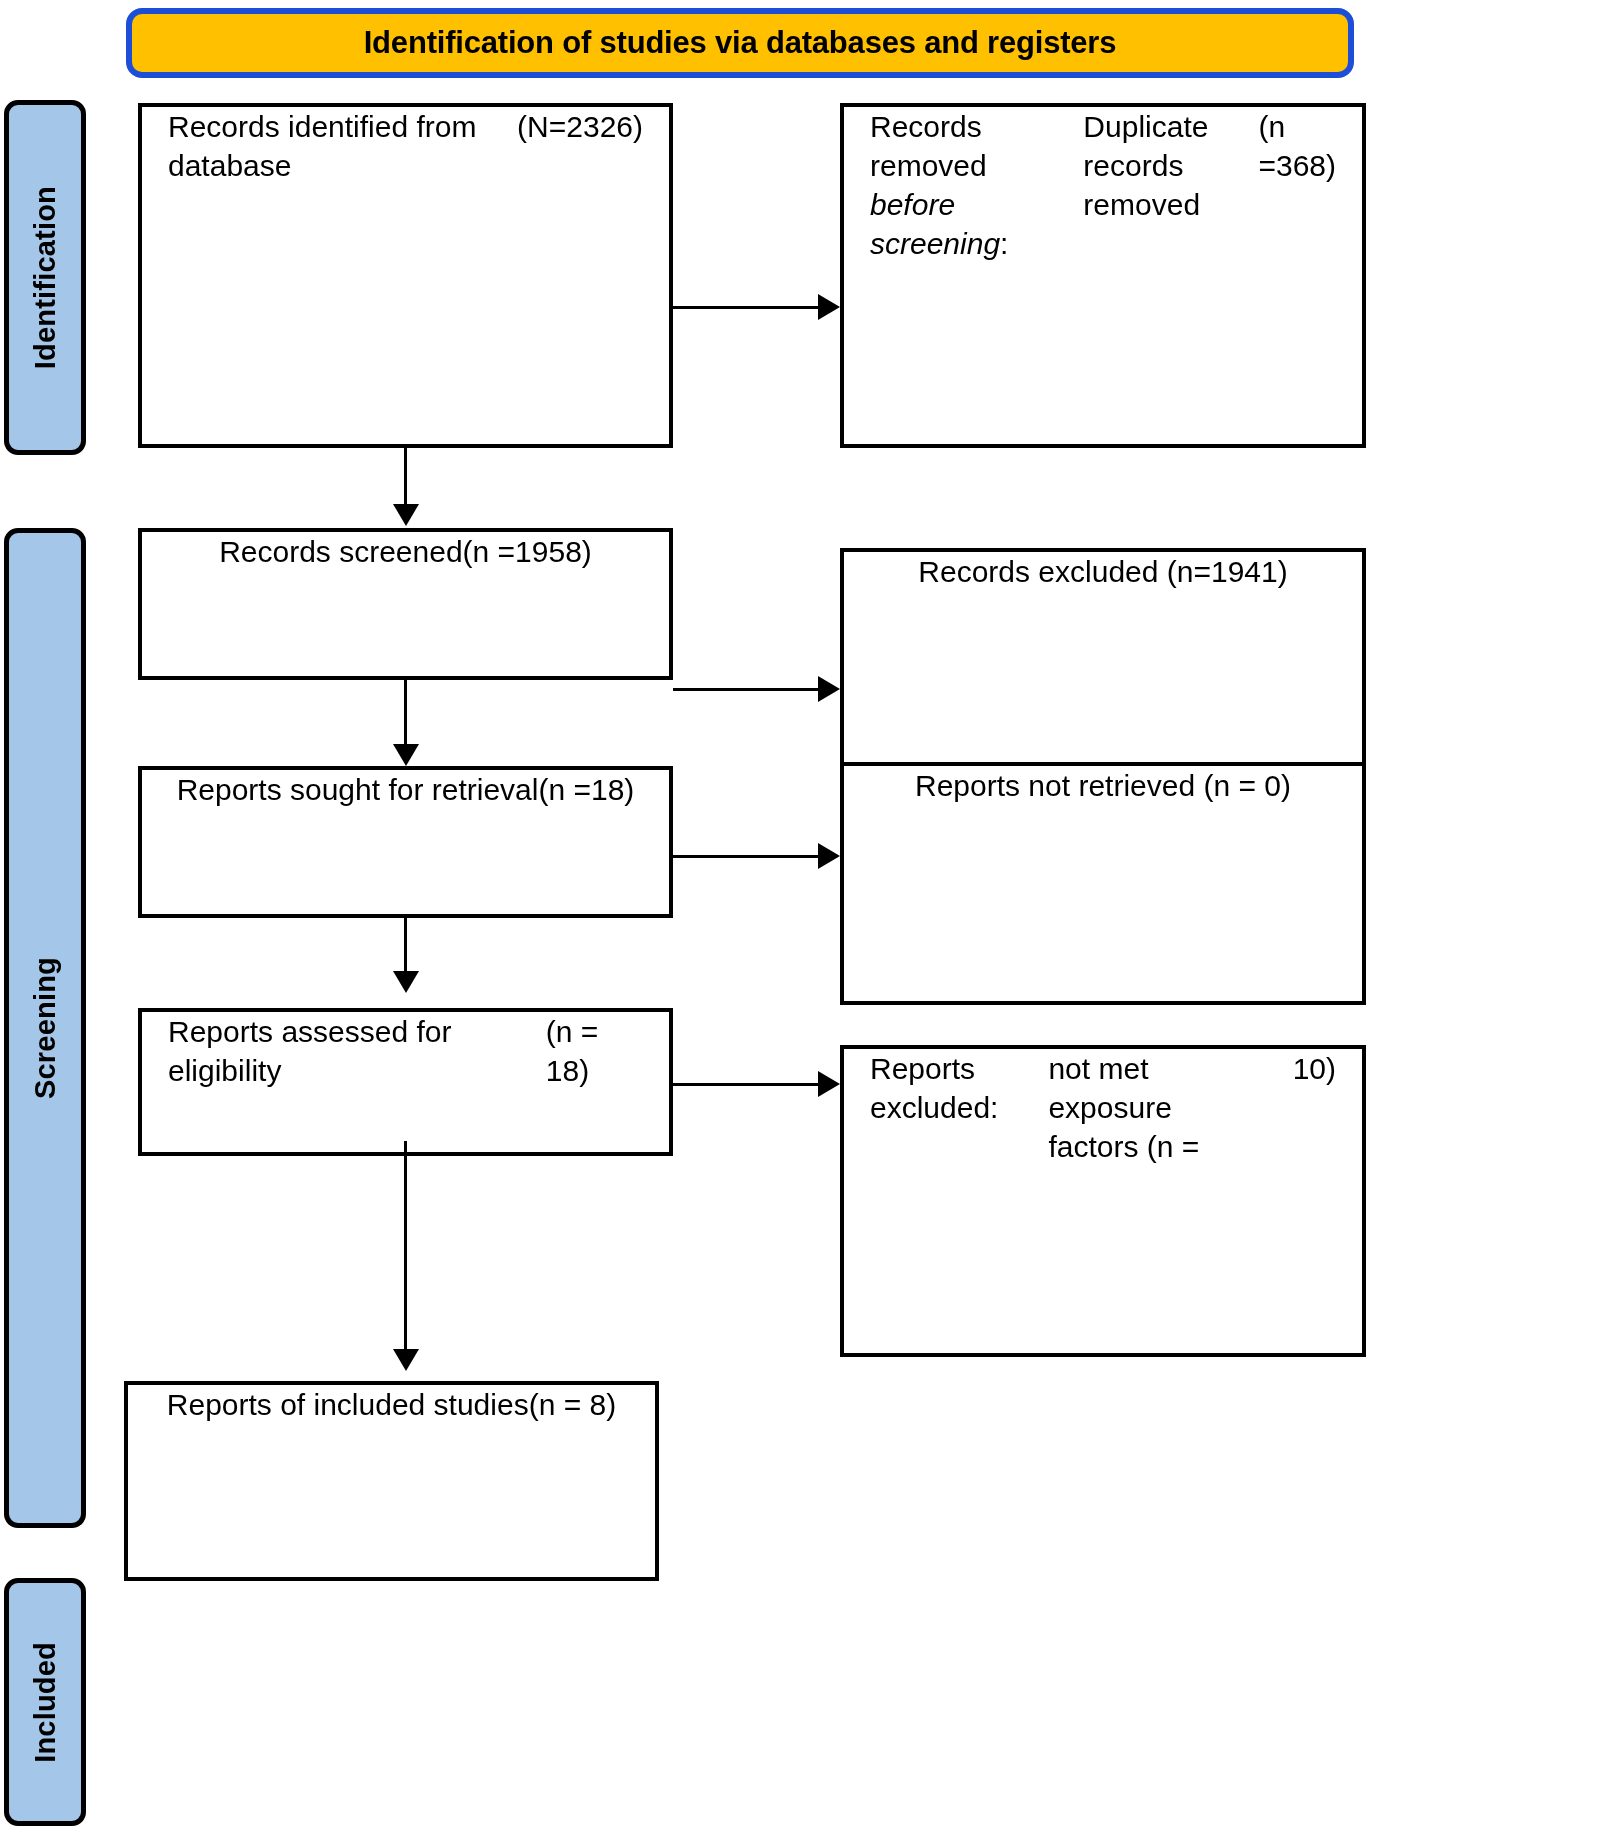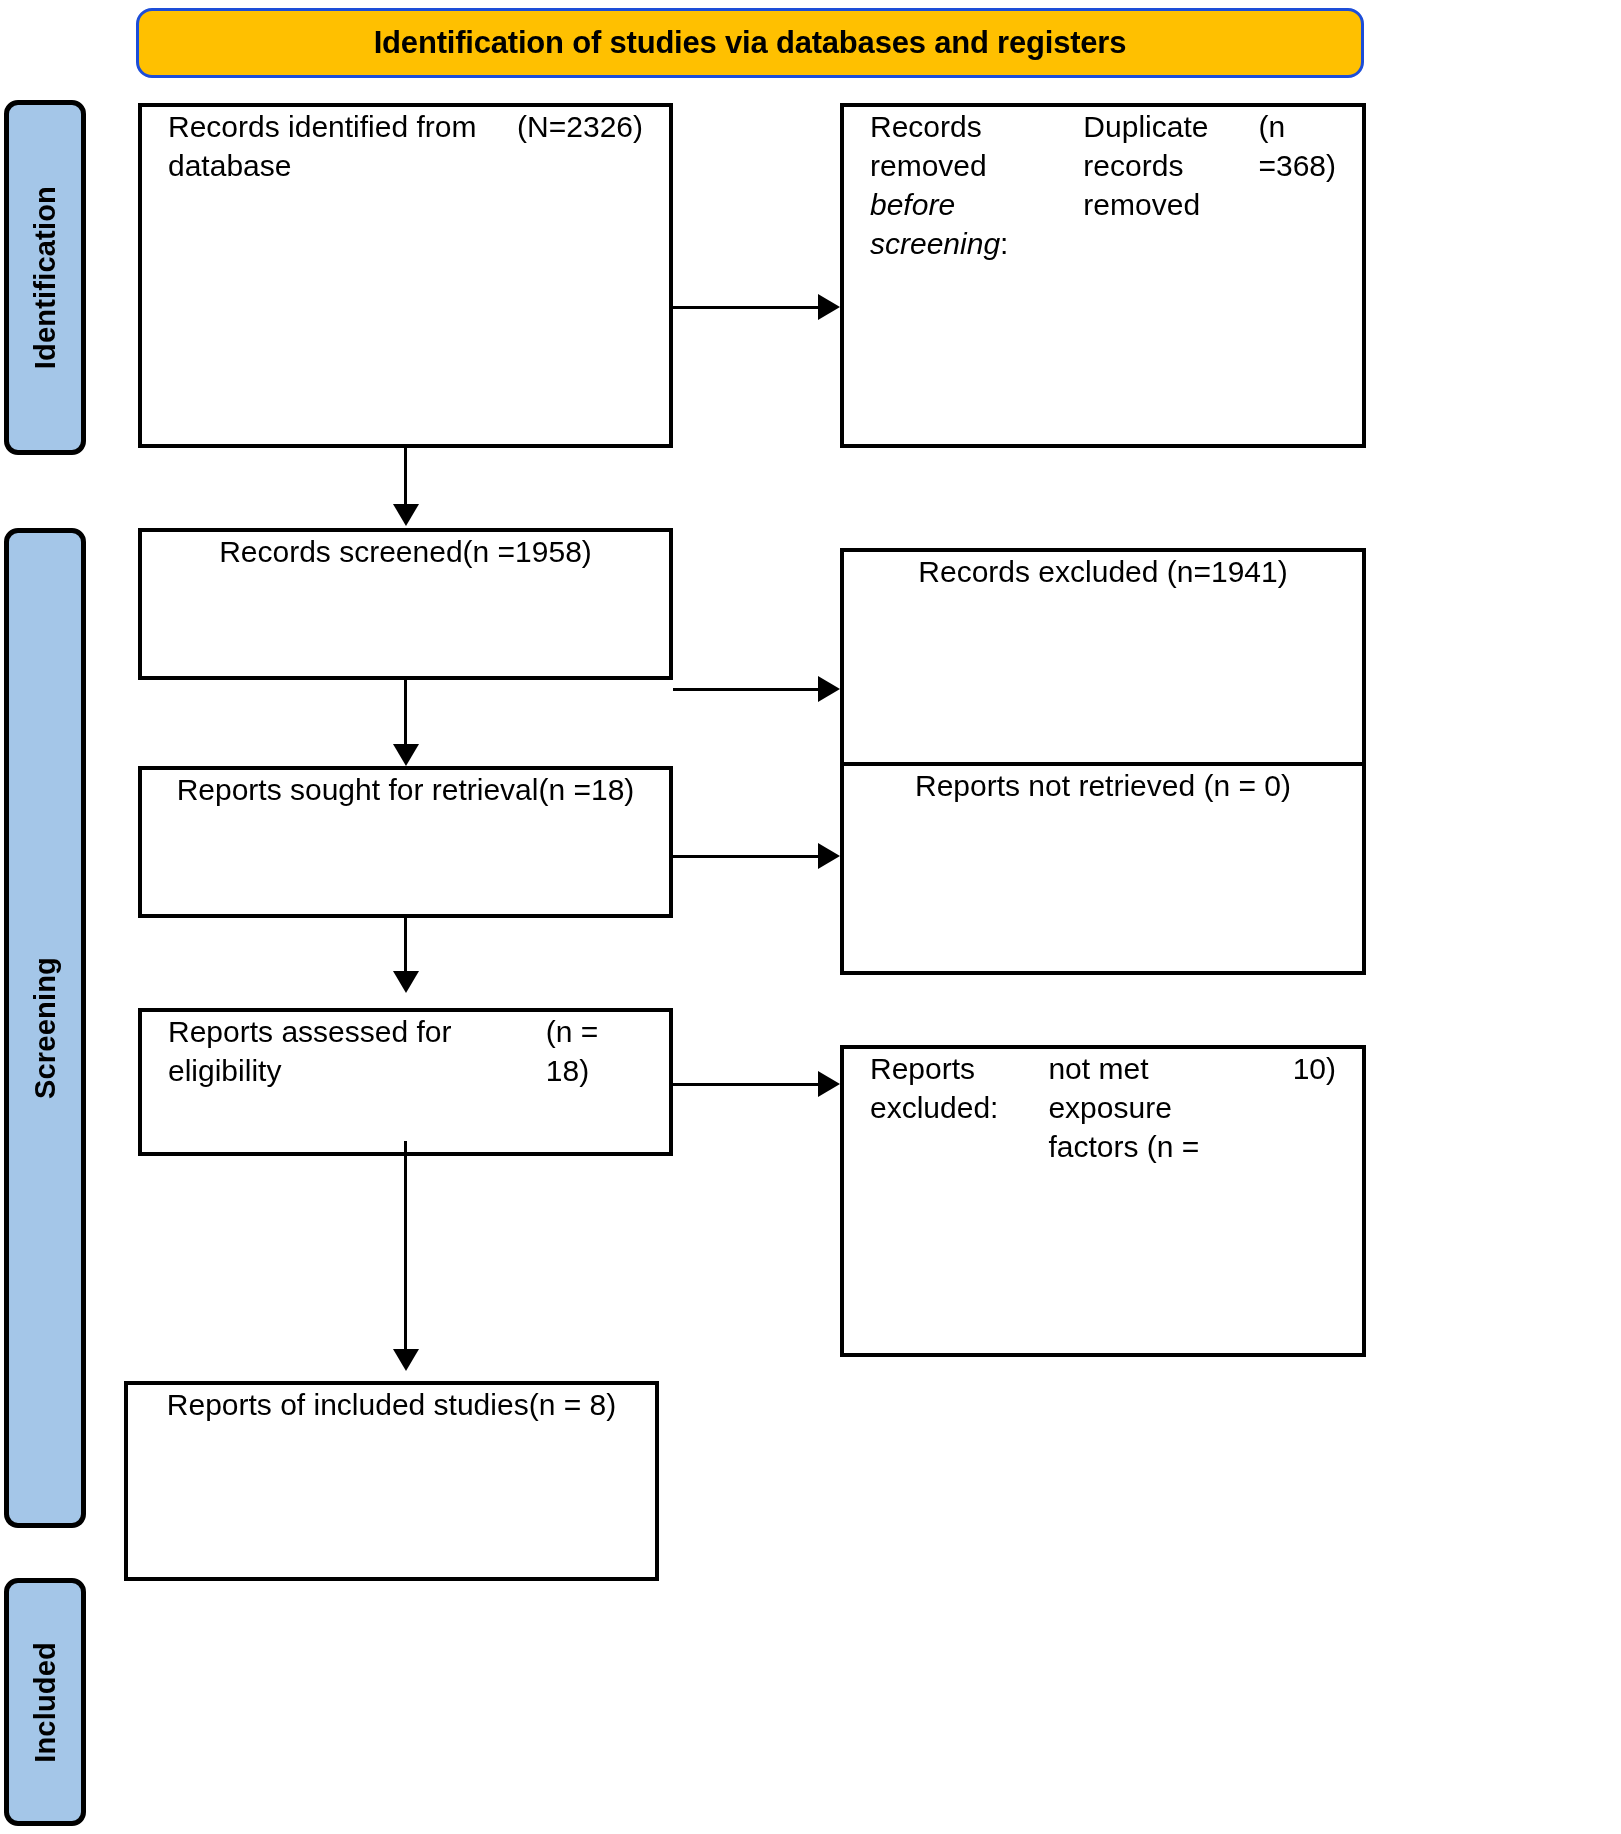--- a/index.html
+++ b/index.html
@@ -15,26 +15,26 @@
     position: relative;
     width: 1621px;
     height: 1834px;
     background: #ffffff;
     overflow: hidden;
   }
 
   
   .banner {
     position: absolute;
-    left: 136px;
+    left: 126px;
     top: 8px;
     width: 1228px;
     height: 70px;
     background: #FFC000;
-    border: 3px solid #1d4ed8;
+    border: 6px solid #1d4ed8;
     border-radius: 16px;
     box-sizing: border-box;
     display: flex;
     align-items: center;
     justify-content: center;
   }
   .banner-text {
     font-size: 31px;
     font-weight: bold;
     letter-spacing: -0.2px;
@@ -87,21 +87,21 @@
   .box p.indent { padding-left: 50px; text-indent: 0; }
   .box p.hang   { padding-left: 50px; text-indent: 0; }
   .ital { font-style: italic; }
 
   
   #box-identified        { left: 138px;  top: 103px;  width: 535px;  height: 345px; }
   #box-removed           { left: 840px;  top: 103px;  width: 526px;  height: 345px; }
   #box-screened          { left: 138px;  top: 528px;  width: 535px;  height: 152px; }
   #box-records-excluded  { left: 840px;  top: 548px;  width: 526px;  height: 230px; }
   #box-sought            { left: 138px;  top: 766px;  width: 535px;  height: 152px; }
-  #box-not-retrieved     { left: 840px;  top: 762px;  width: 526px;  height: 213px; }
+  #box-not-retrieved     { left: 840px;  top: 762px;  width: 526px;  height: 243px; }
   #box-assessed          { left: 138px;  top: 993px;  width: 535px;  height: 148px; margin-top: 15px; }
   #box-reports-excluded  { left: 840px;  top: 1045px;  width: 526px;  height: 312px; }
   #box-included          { left: 124px;  top: 1381px; width: 535px;  height: 200px; }
 
   
   .conn { position: absolute; }
   .vline {
     width: 3px;
     background: #000000;
   }

